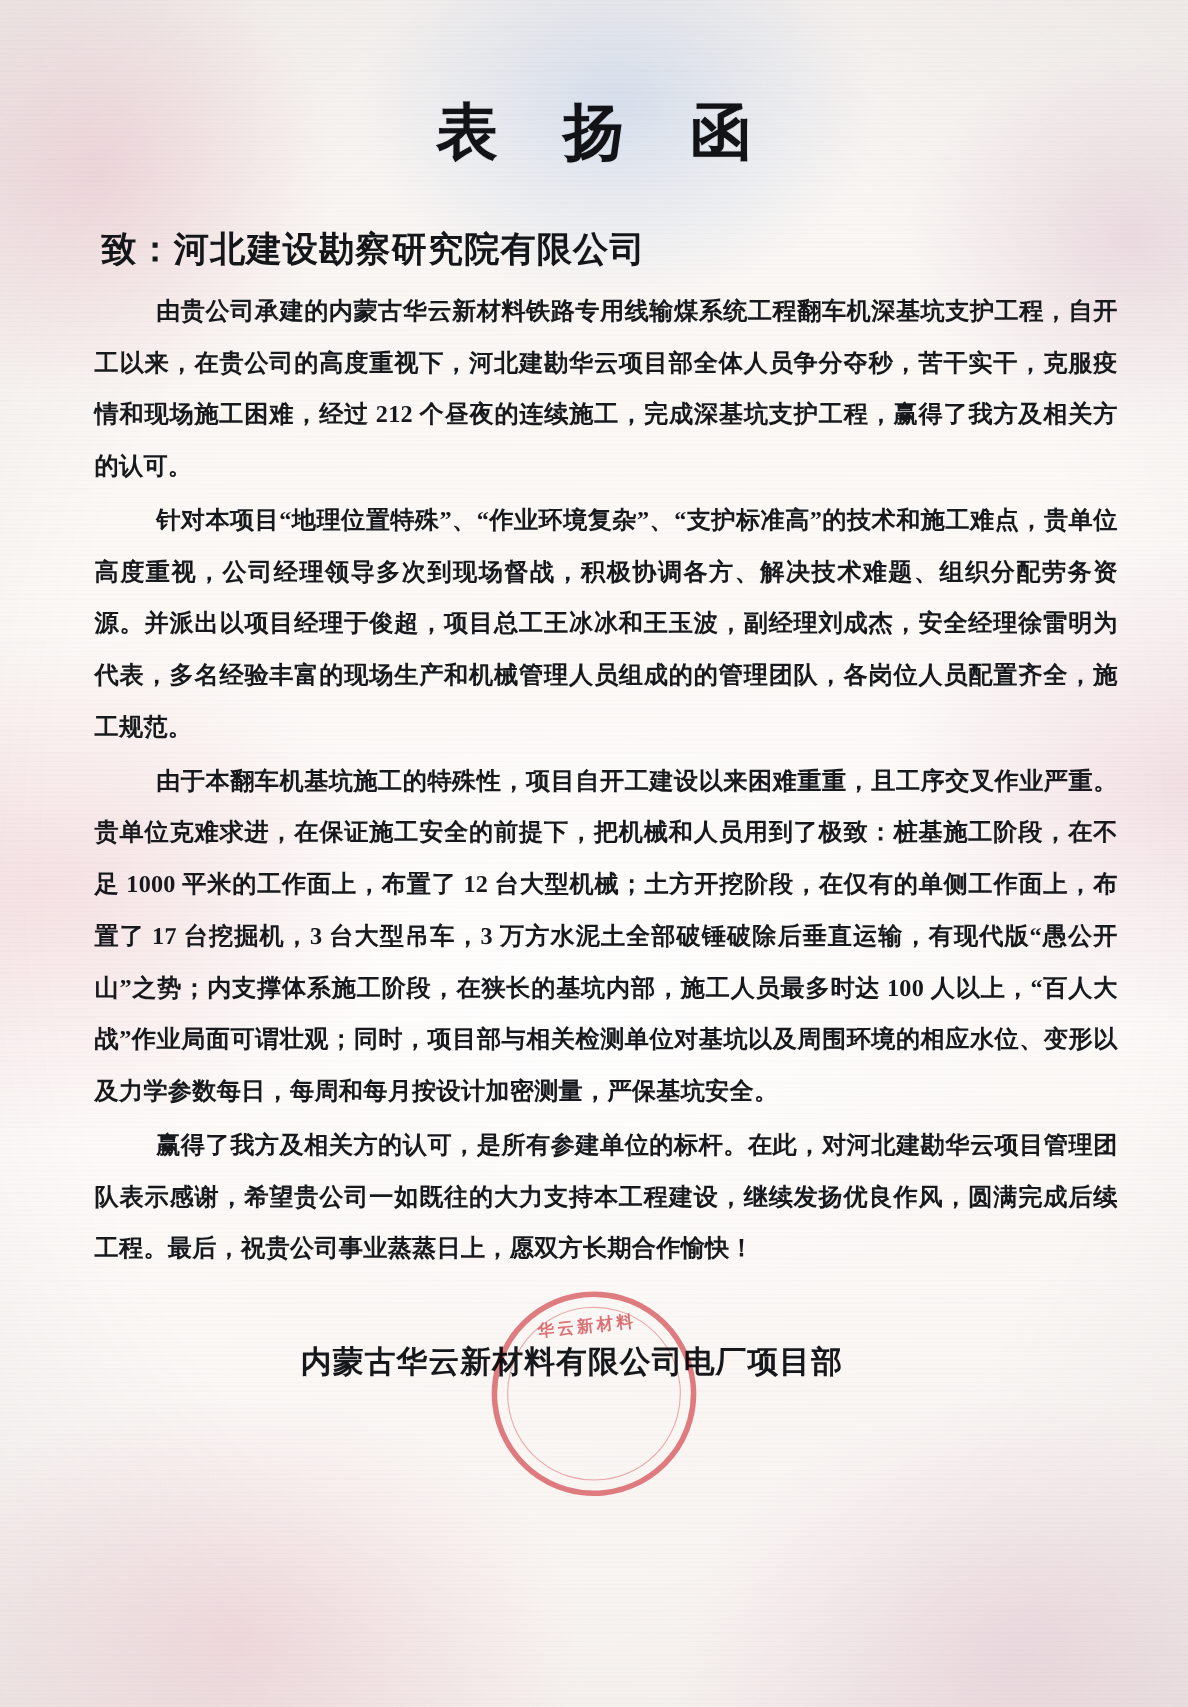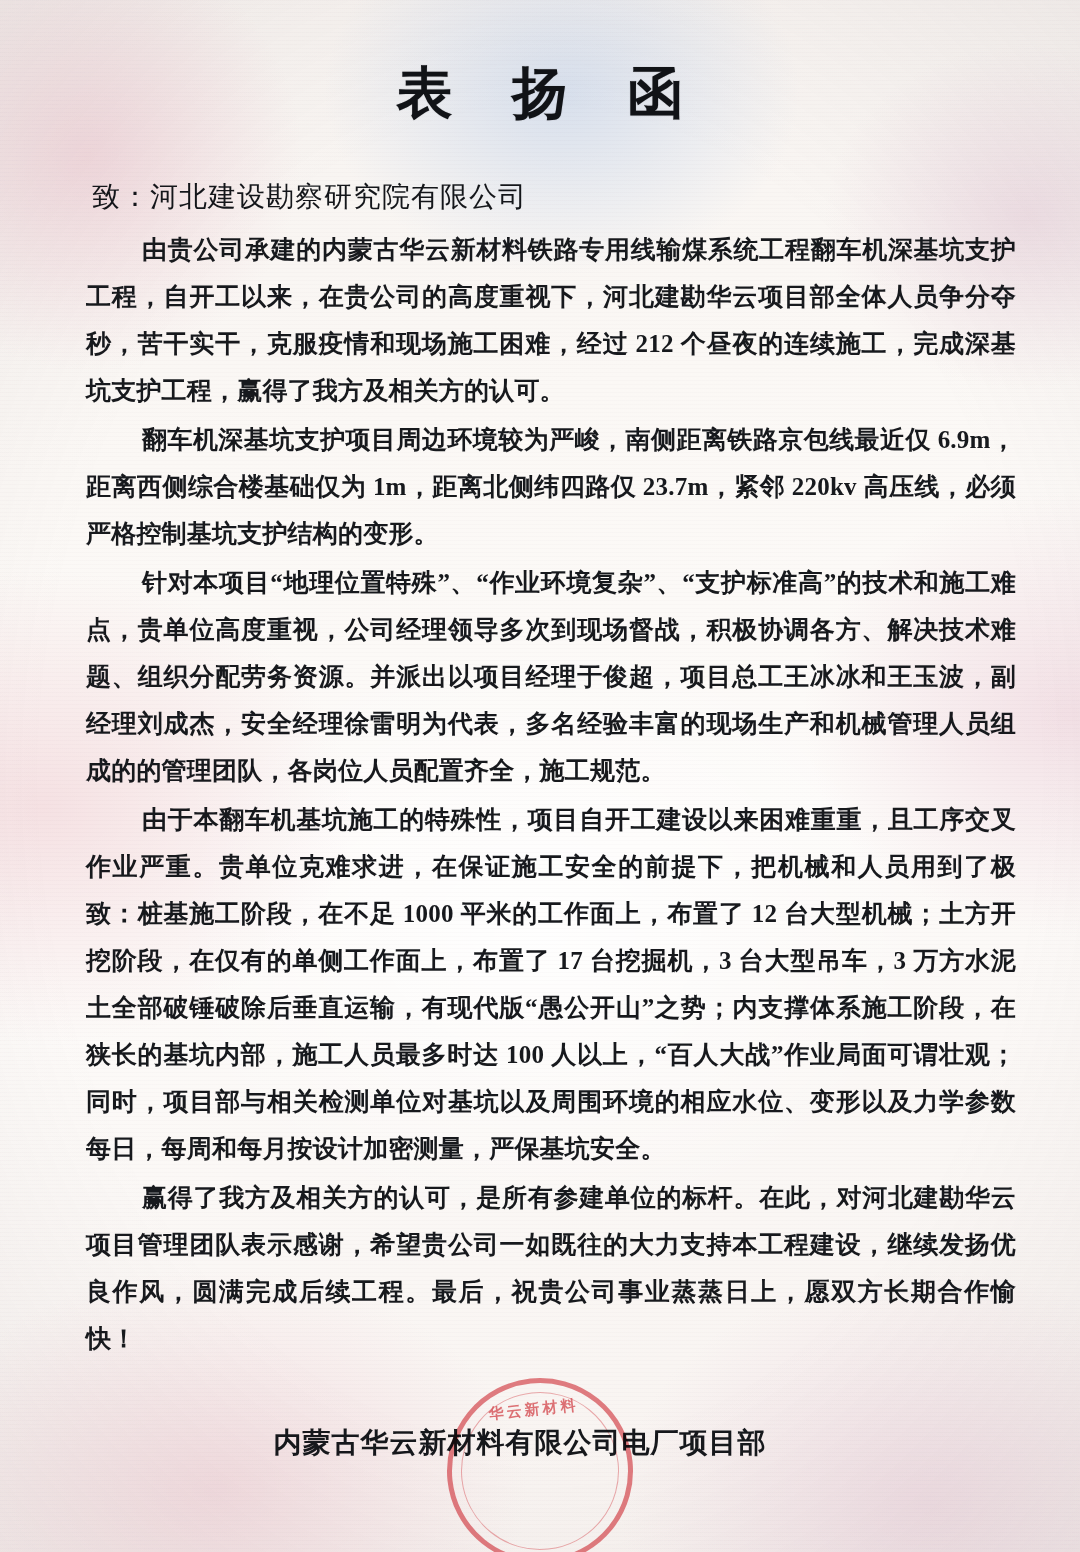--- a/index.html
+++ b/index.html
@@ -44,48 +44,48 @@
   }
 
   #content {
     position: relative;
     z-index: 3;
     padding: 0 56px;
   }
 
   
   .doc-title {
-    margin: 56px 0 0 0;
+    margin: 83px 0 0 0;
     text-align: center;
     font-family: "DejaVu Serif", "Liberation Serif", serif;
     font-size: 56px;
     font-weight: 700;
     letter-spacing: 20px;
     color: #111317;
     text-indent: 20px;
     text-shadow: 0 0 1px rgba(0,0,0,0.35);
   }
 
   
   .addressee {
     margin: 46px 0 0 36px;
-    font-size: 28px;
-    font-weight: 400;
+    font-size: 32px;
+    font-weight: 700;
     color: #14161a;
     letter-spacing: 1px;
   }
 
   
   .body-text {
     margin: 10px 0 0 0;
   }
   .para {
     margin: 0 0 2px 0;
     padding: 0 8px 0 30px;
-    font-size: 25px;
+    font-size: 22px;
     line-height: 47px;
     color: #17191d;
     text-align: justify;
     text-justify: inter-ideograph;
     text-indent: 56px;
     letter-spacing: 0.2px;
     font-weight: 600;
   }
 
   
@@ -142,21 +142,20 @@
 <div id="paper">
 
   <div id="content">
 
     <h1 class="doc-title">表 扬 函</h1>
 
     <div class="addressee">致：河北建设勘察研究院有限公司</div>
 
     <div class="body-text">
       <p class="para">由贵公司承建的内蒙古华云新材料铁路专用线输煤系统工程翻车机深基坑支护工程，自开工以来，在贵公司的高度重视下，河北建勘华云项目部全体人员争分夺秒，苦干实干，克服疫情和现场施工困难，经过 212 个昼夜的连续施工，完成深基坑支护工程，赢得了我方及相关方的认可。</p>
-      <p class="para">翻车机深基坑支护项目周边环境较为严峻，南侧距离铁路京包线最近仅 6.9m，距离西侧综合楼基础仅为 1m，距离北侧纬四路仅 23.7m，紧邻 220kv 高压线，必须严格控制基坑支护结构的变形。</p>
       <p class="para">针对本项目“地理位置特殊”、“作业环境复杂”、“支护标准高”的技术和施工难点，贵单位高度重视，公司经理领导多次到现场督战，积极协调各方、解决技术难题、组织分配劳务资源。并派出以项目经理于俊超，项目总工王冰冰和王玉波，副经理刘成杰，安全经理徐雷明为代表，多名经验丰富的现场生产和机械管理人员组成的的管理团队，各岗位人员配置齐全，施工规范。</p>
       <p class="para">由于本翻车机基坑施工的特殊性，项目自开工建设以来困难重重，且工序交叉作业严重。贵单位克难求进，在保证施工安全的前提下，把机械和人员用到了极致：桩基施工阶段，在不足 1000 平米的工作面上，布置了 12 台大型机械；土方开挖阶段，在仅有的单侧工作面上，布置了 17 台挖掘机，3 台大型吊车，3 万方水泥土全部破锤破除后垂直运输，有现代版“愚公开山”之势；内支撑体系施工阶段，在狭长的基坑内部，施工人员最多时达 100 人以上，“百人大战”作业局面可谓壮观；同时，项目部与相关检测单位对基坑以及周围环境的相应水位、变形以及力学参数每日，每周和每月按设计加密测量，严保基坑安全。</p>
       <p class="para">赢得了我方及相关方的认可，是所有参建单位的标杆。在此，对河北建勘华云项目管理团队表示感谢，希望贵公司一如既往的大力支持本工程建设，继续发扬优良作风，圆满完成后续工程。最后，祝贵公司事业蒸蒸日上，愿双方长期合作愉快！</p>
     </div>
 
     <div class="sign-block">
 
       <div class="seal">
         <div class="seal-inner"></div>
         <div class="seal-text-top">华云新材料</div>

